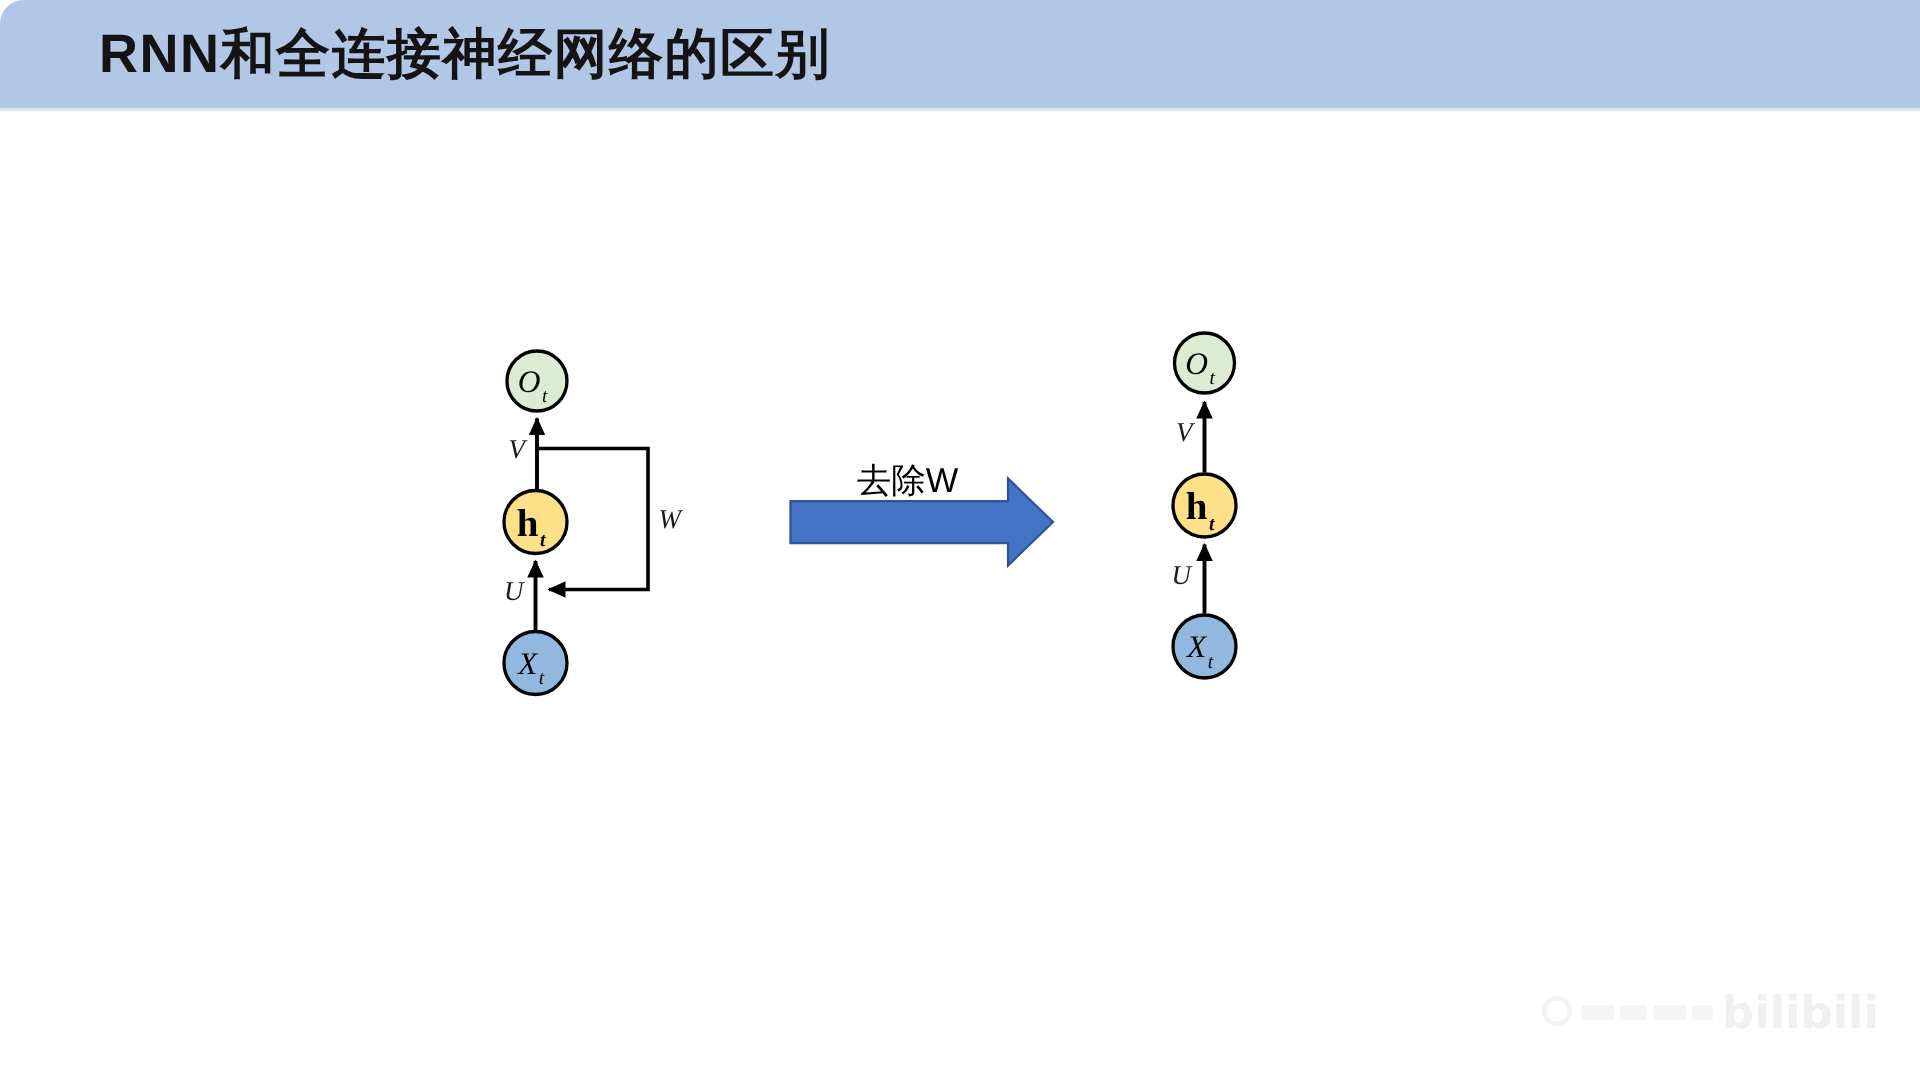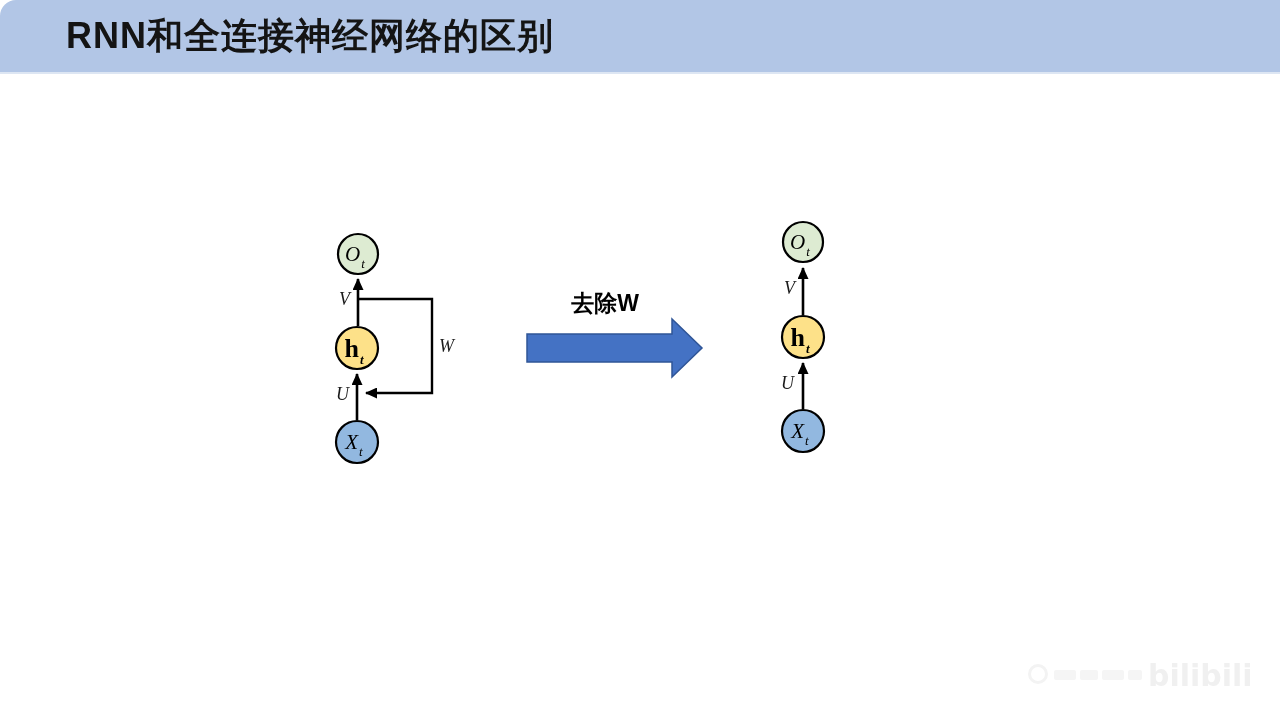--- a/index.html
+++ b/index.html
@@ -31,25 +31,25 @@
     letter-spacing: 1px;
     white-space: nowrap;
     margin-left: 24px;
   }
   .diagram-svg { position: absolute; }
   .rnn-svg   { left: 300px; top: 215px; }
   .fc-svg    { left: 755px; top: 203px; }
   .arrow-svg { left: 515px; top: 285px; }
   .transform-label {
     position: absolute;
-    left: 515px; top: 288px;
+    left: 515px; top: 305px;
     width: 180px;
     text-align: center;
     font-size: 23px;
-    font-weight: bold;
+    font-weight: normal;
     color: #000000;
     white-space: nowrap;
   }
   .node-main {
     font-family: "Liberation Serif", serif;
   }
   .edge-label {
     font-family: "Liberation Serif", serif;
     font-style: italic;
     font-size: 18px;

